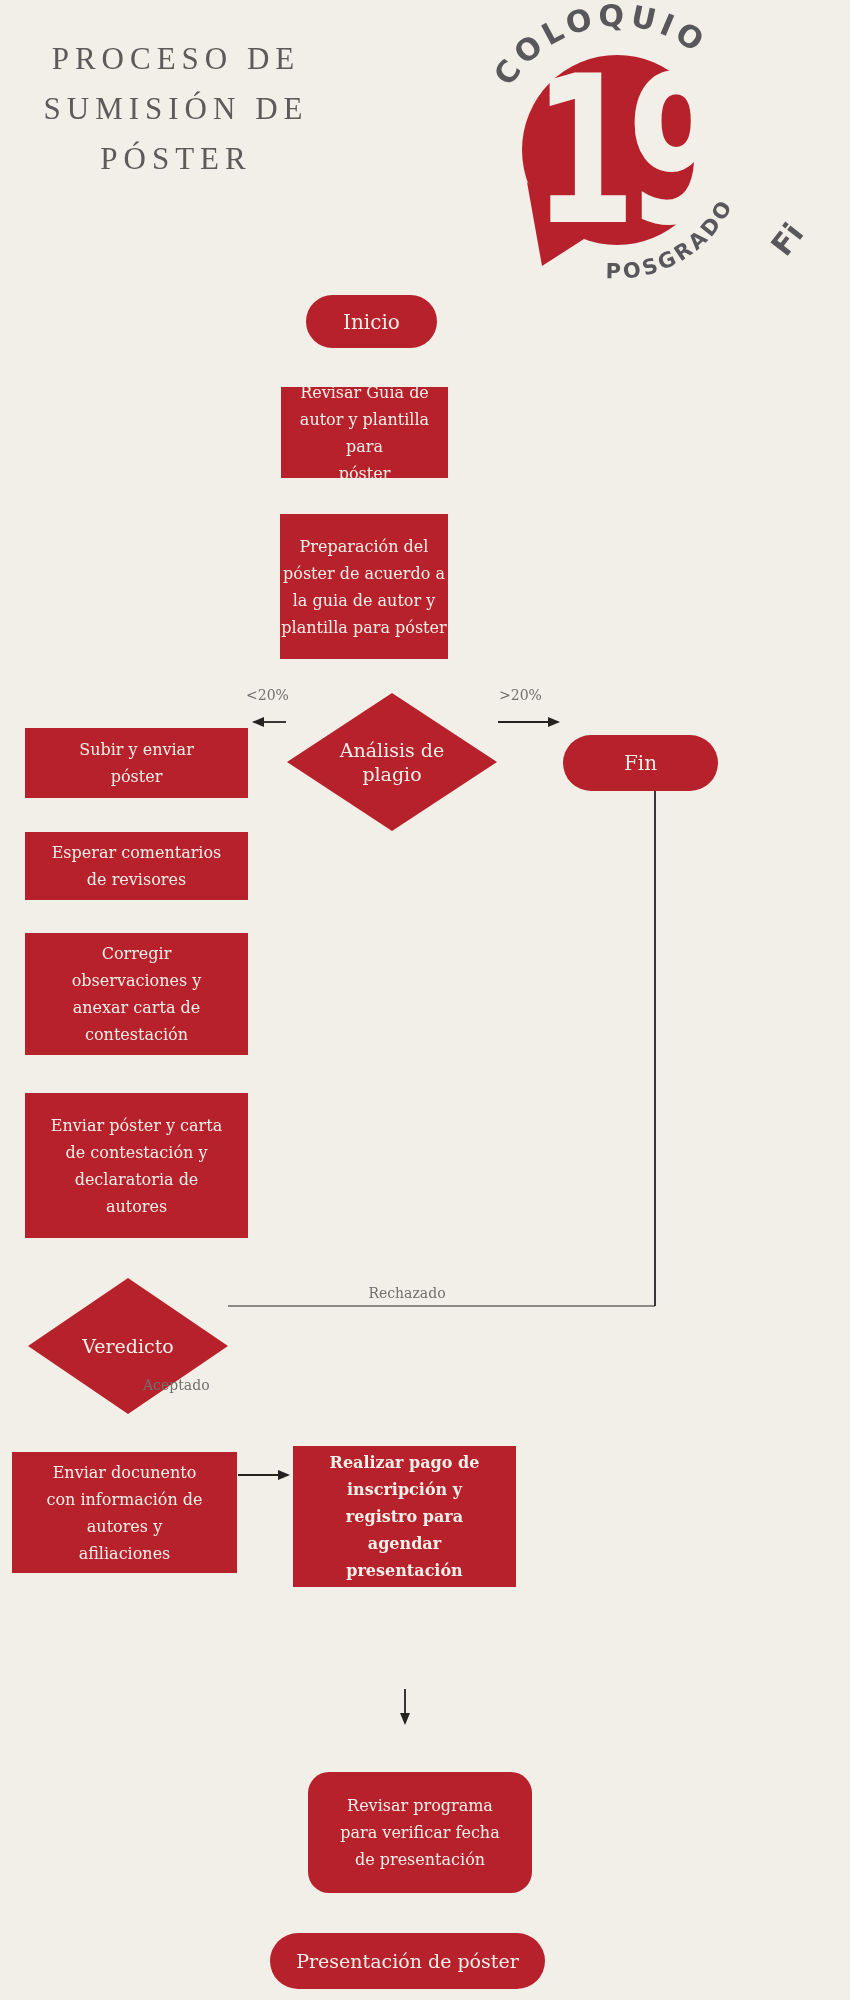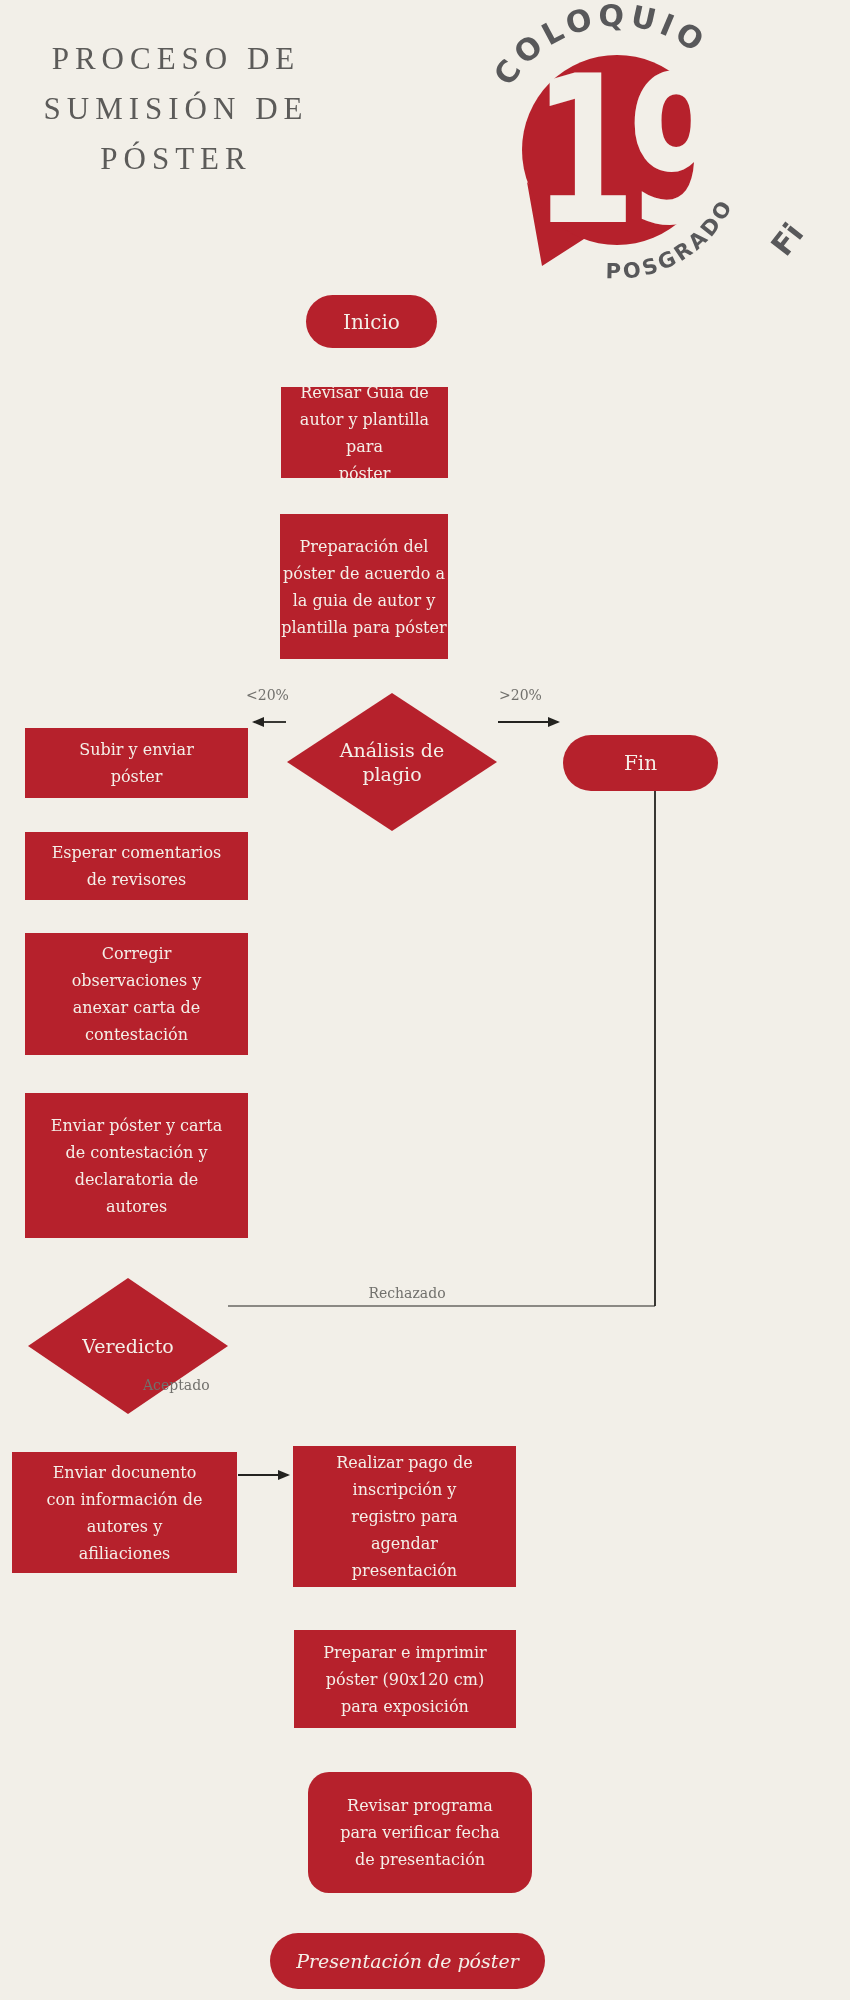--- a/index.html
+++ b/index.html
@@ -137,34 +137,31 @@
 declaratoria de
 autores</div>
 
   <div class="node diamond" style="left:28px;top:1238px;width:200px;height:136px;font-size:19px;">Veredicto</div>
 
   <div class="node rect" style="left:12px;top:1412px;width:225px;height:121px;">Enviar docunento
 con información de
 autores y
 afiliaciones</div>
 
-  <div class="node rect" style="left:293px;top:1406px;width:223px;height:141px;">Realizar pago de
+  <div class="node rect" style="left:293px;top:1406px;width:223px;height:141px;font-weight:bold;">Realizar pago de
 inscripción y
 registro para
 agendar
 presentación</div>
 
-  <div class="node rect" style="left:294px;top:1590px;width:222px;height:98px;">Preparar e imprimir
-póster (90x120 cm)
-para exposición</div>
 
   <div class="node rect" style="left:308px;top:1732px;width:224px;height:121px;border-radius:21px;">Revisar programa
 para verificar fecha
 de presentación</div>
 
-  <div class="node pill" style="left:270px;top:1893px;width:275px;height:56px;font-size:19px;font-style:italic;">Presentación de póster</div>
+  <div class="node pill" style="left:270px;top:1893px;width:275px;height:56px;font-size:19px;">Presentación de póster</div>
 
   <span class="edge-label" style="left:246px;top:687px;">&lt;20%</span>
   <span class="edge-label" style="left:499px;top:687px;">&gt;20%</span>
   <span class="edge-label" style="left:352px;top:1277px;width:110px;text-align:center;margin-top:8px;">Rechazado</span>
   <span class="edge-label" style="left:143px;top:1377px;">Aceptado</span>
 
 </div>
 
 </body></html>

